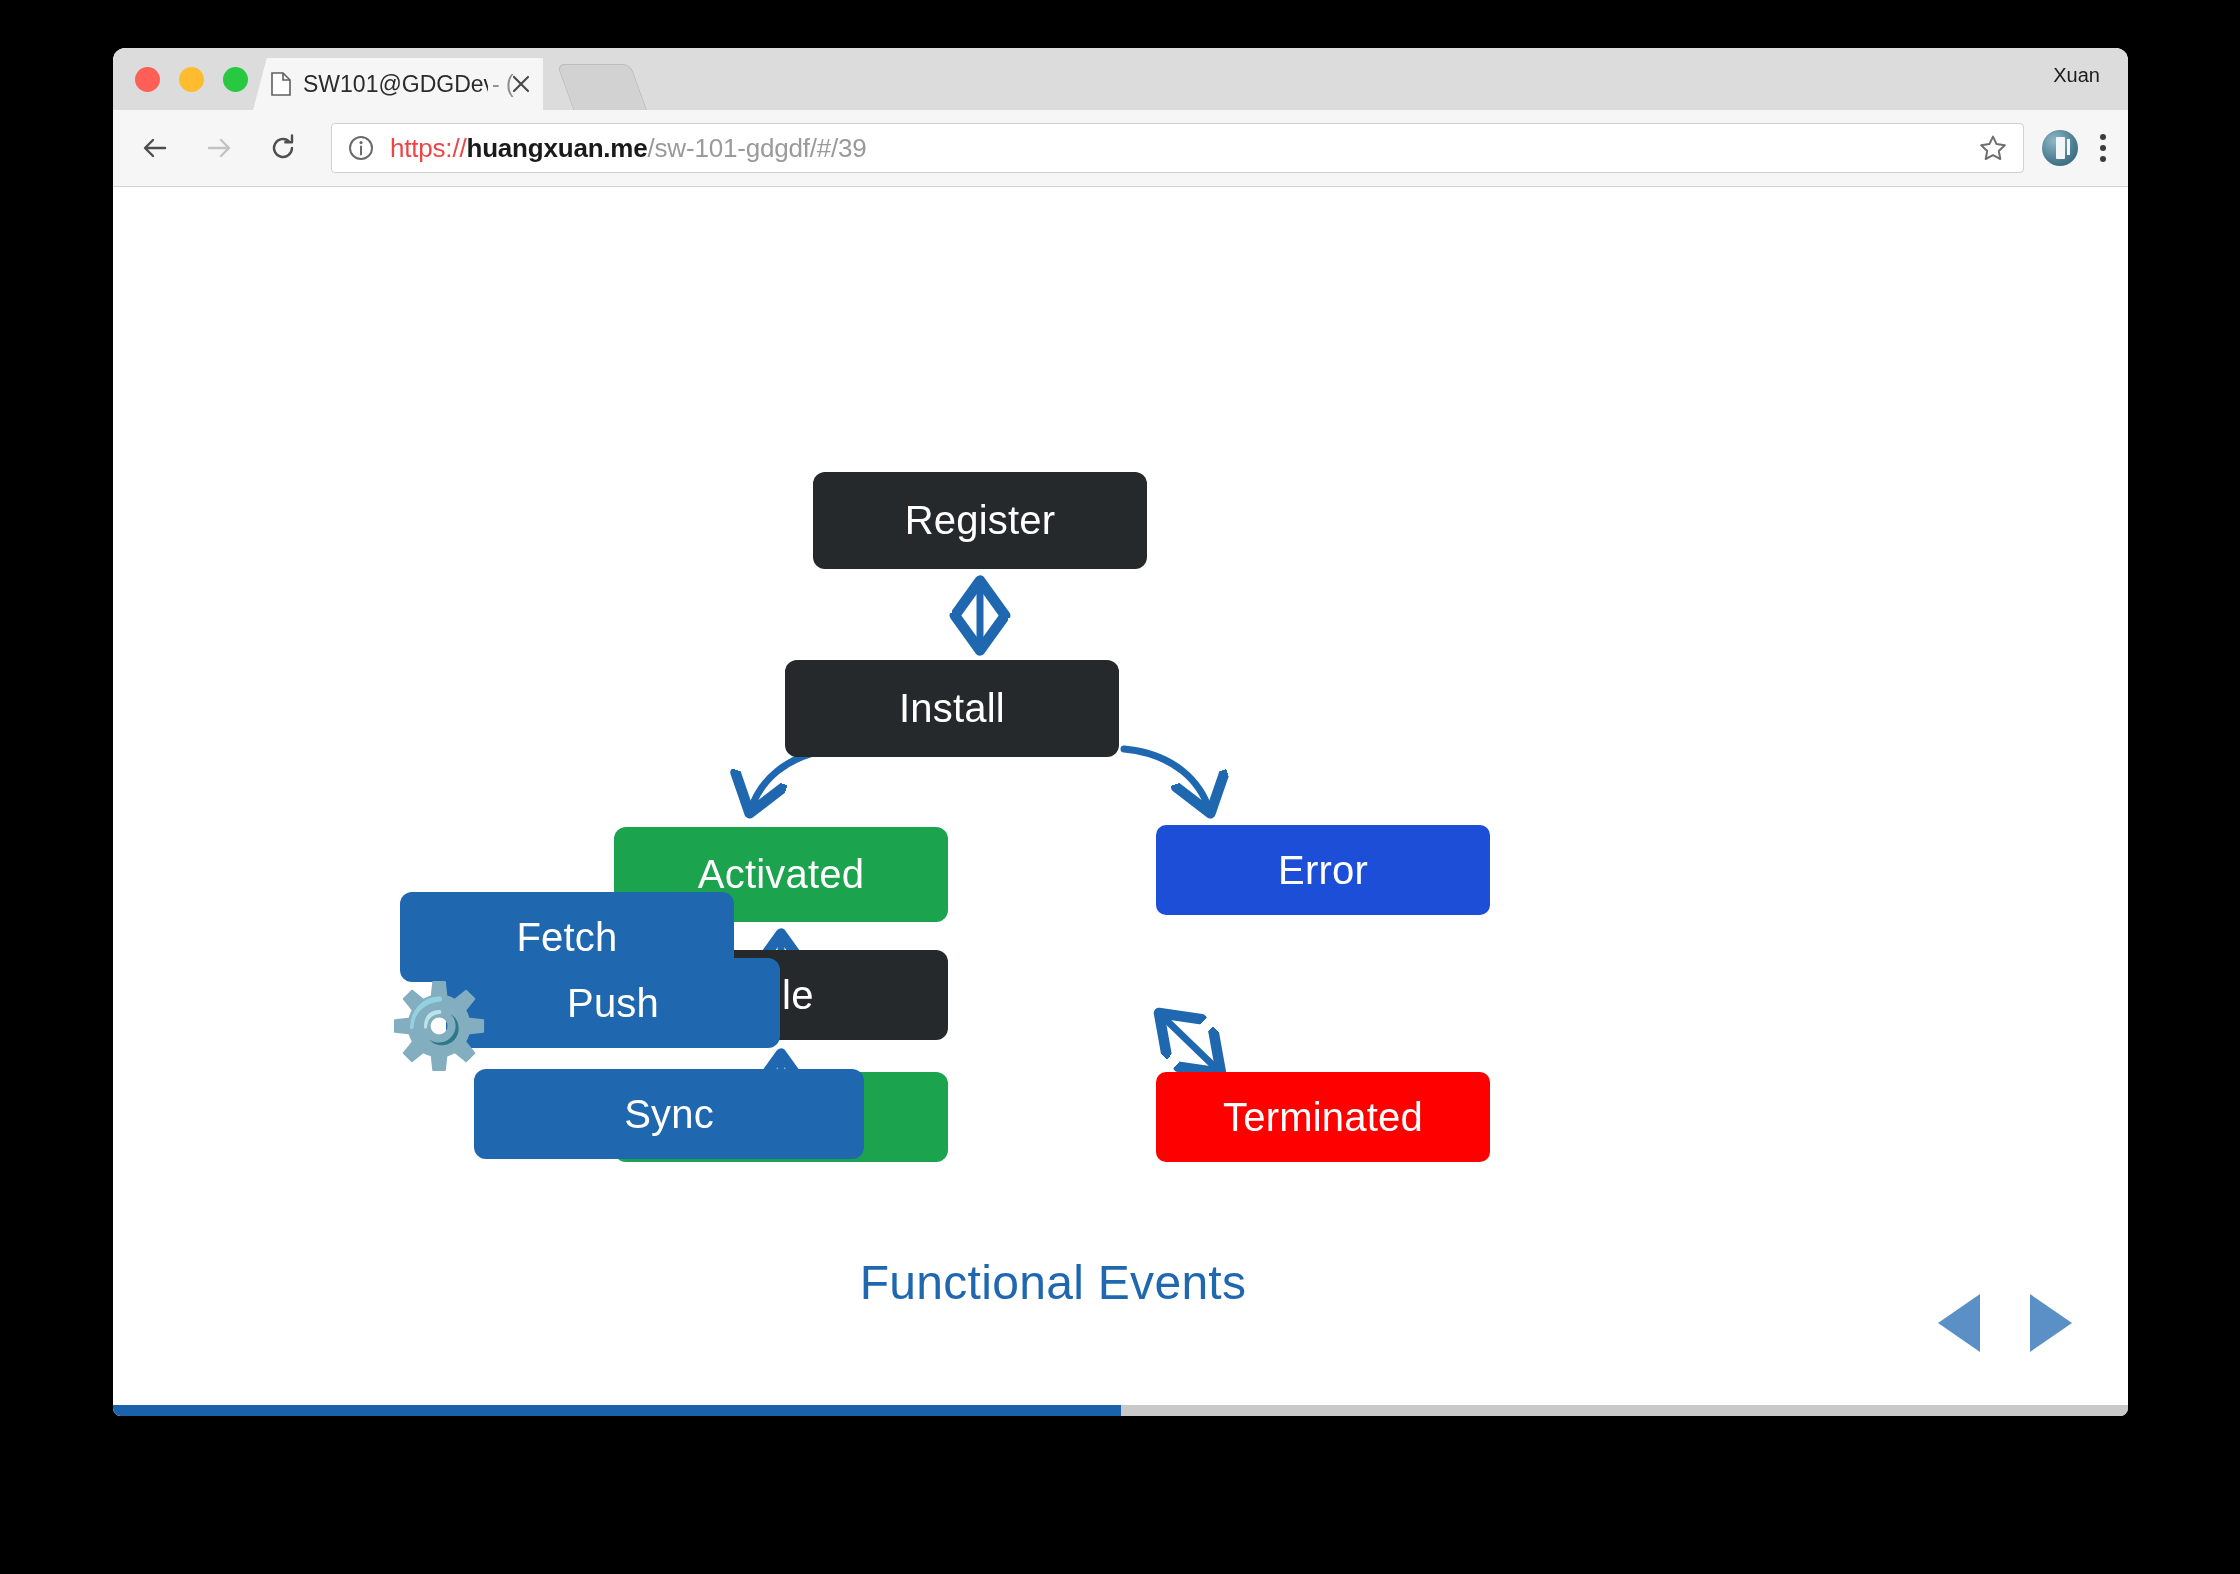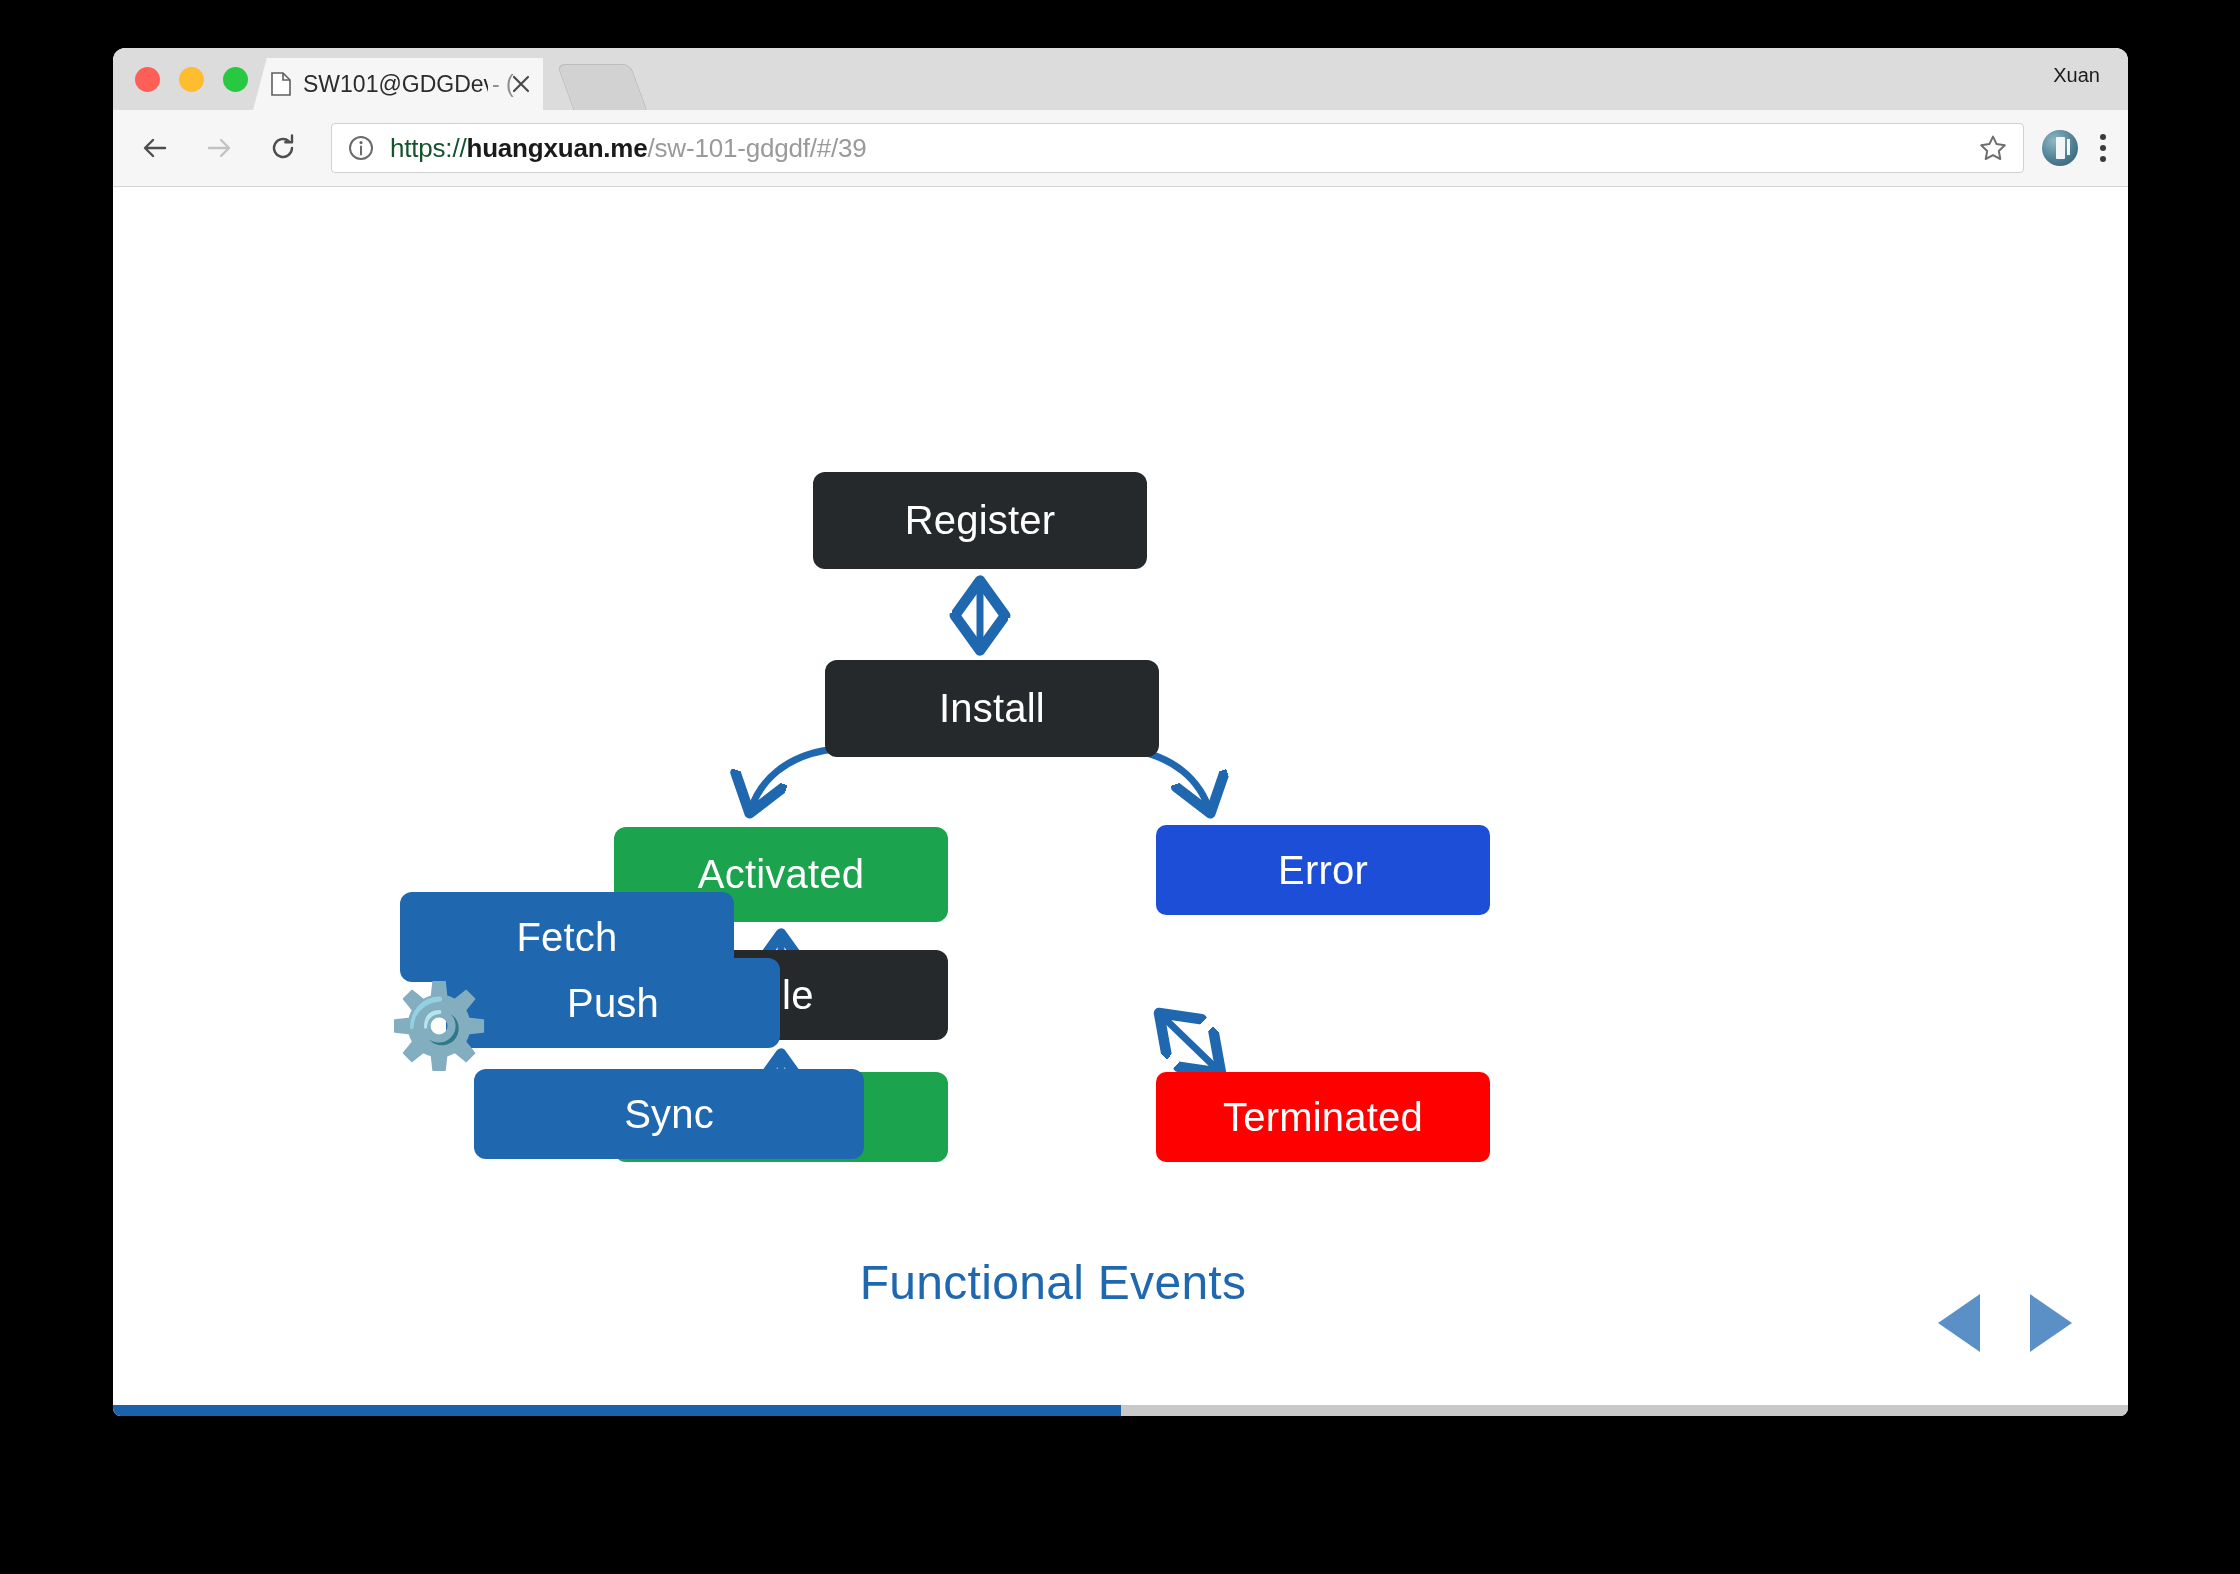--- a/index.html
+++ b/index.html
@@ -171,21 +171,21 @@
     display: flex;
     align-items: center;
   }
   #info-icon { margin-left: 14px; flex: none; }
   #url-text {
     margin-left: 14px;
     font-size: 26px;
     white-space: nowrap;
     letter-spacing: -0.2px;
   }
-  .url-scheme { color: #14532d; }
+  .url-scheme { color: #ef4444; }
   .url-host   { color: #1a1a1a; font-weight: 600; }
   .url-path   { color: #9a9a9a; }
   #star-icon {
     position: absolute;
     right: 16px; top: 10px;
     width: 28px; height: 28px;
   }
   #ext-avatar {
     width: 36px; height: 36px;
     margin-right: 22px;
@@ -244,21 +244,21 @@
     font-weight: 400;
     letter-spacing: 0.2px;
   }
   .node.dark  { background: #25292b; }
   .node.green { background: #1ba34e; }
   .node.red   { background: #fe0000; }
   .node.blue  { background: #1f68b0; }
 
   
   #node-register  { left: 700px;  top: 285px; width: 334px; height: 97px;  }
-  #node-install   { left: 712px;  top: 473px; width: 334px; height: 97px;  }
+  #node-install   { left: 672px;  top: 473px; width: 334px; height: 97px;  }
   #node-activated { left: 501px;  top: 640px; width: 334px; height: 95px;  }
   #node-error     { left: 1043px; top: 638px; width: 334px; height: 90px;  border-radius: 10px; }
   #node-idle      { left: 501px;  top: 763px; width: 334px; height: 90px;  }
   #node-active    { left: 501px;  top: 885px; width: 334px; height: 90px;  }
   #node-terminated{ left: 1043px; top: 885px; width: 334px; height: 90px;  border-radius: 10px; }
   #node-fetch     { left: 287px;  top: 705px; width: 334px; height: 90px;  }
   #node-push      { left: 333px;  top: 771px; width: 334px; height: 90px;  }
   #node-sync      { left: 361px;  top: 882px; width: 390px; height: 90px;  }
 
   #node-fetch, #node-push, #node-sync { z-index: 5; }

